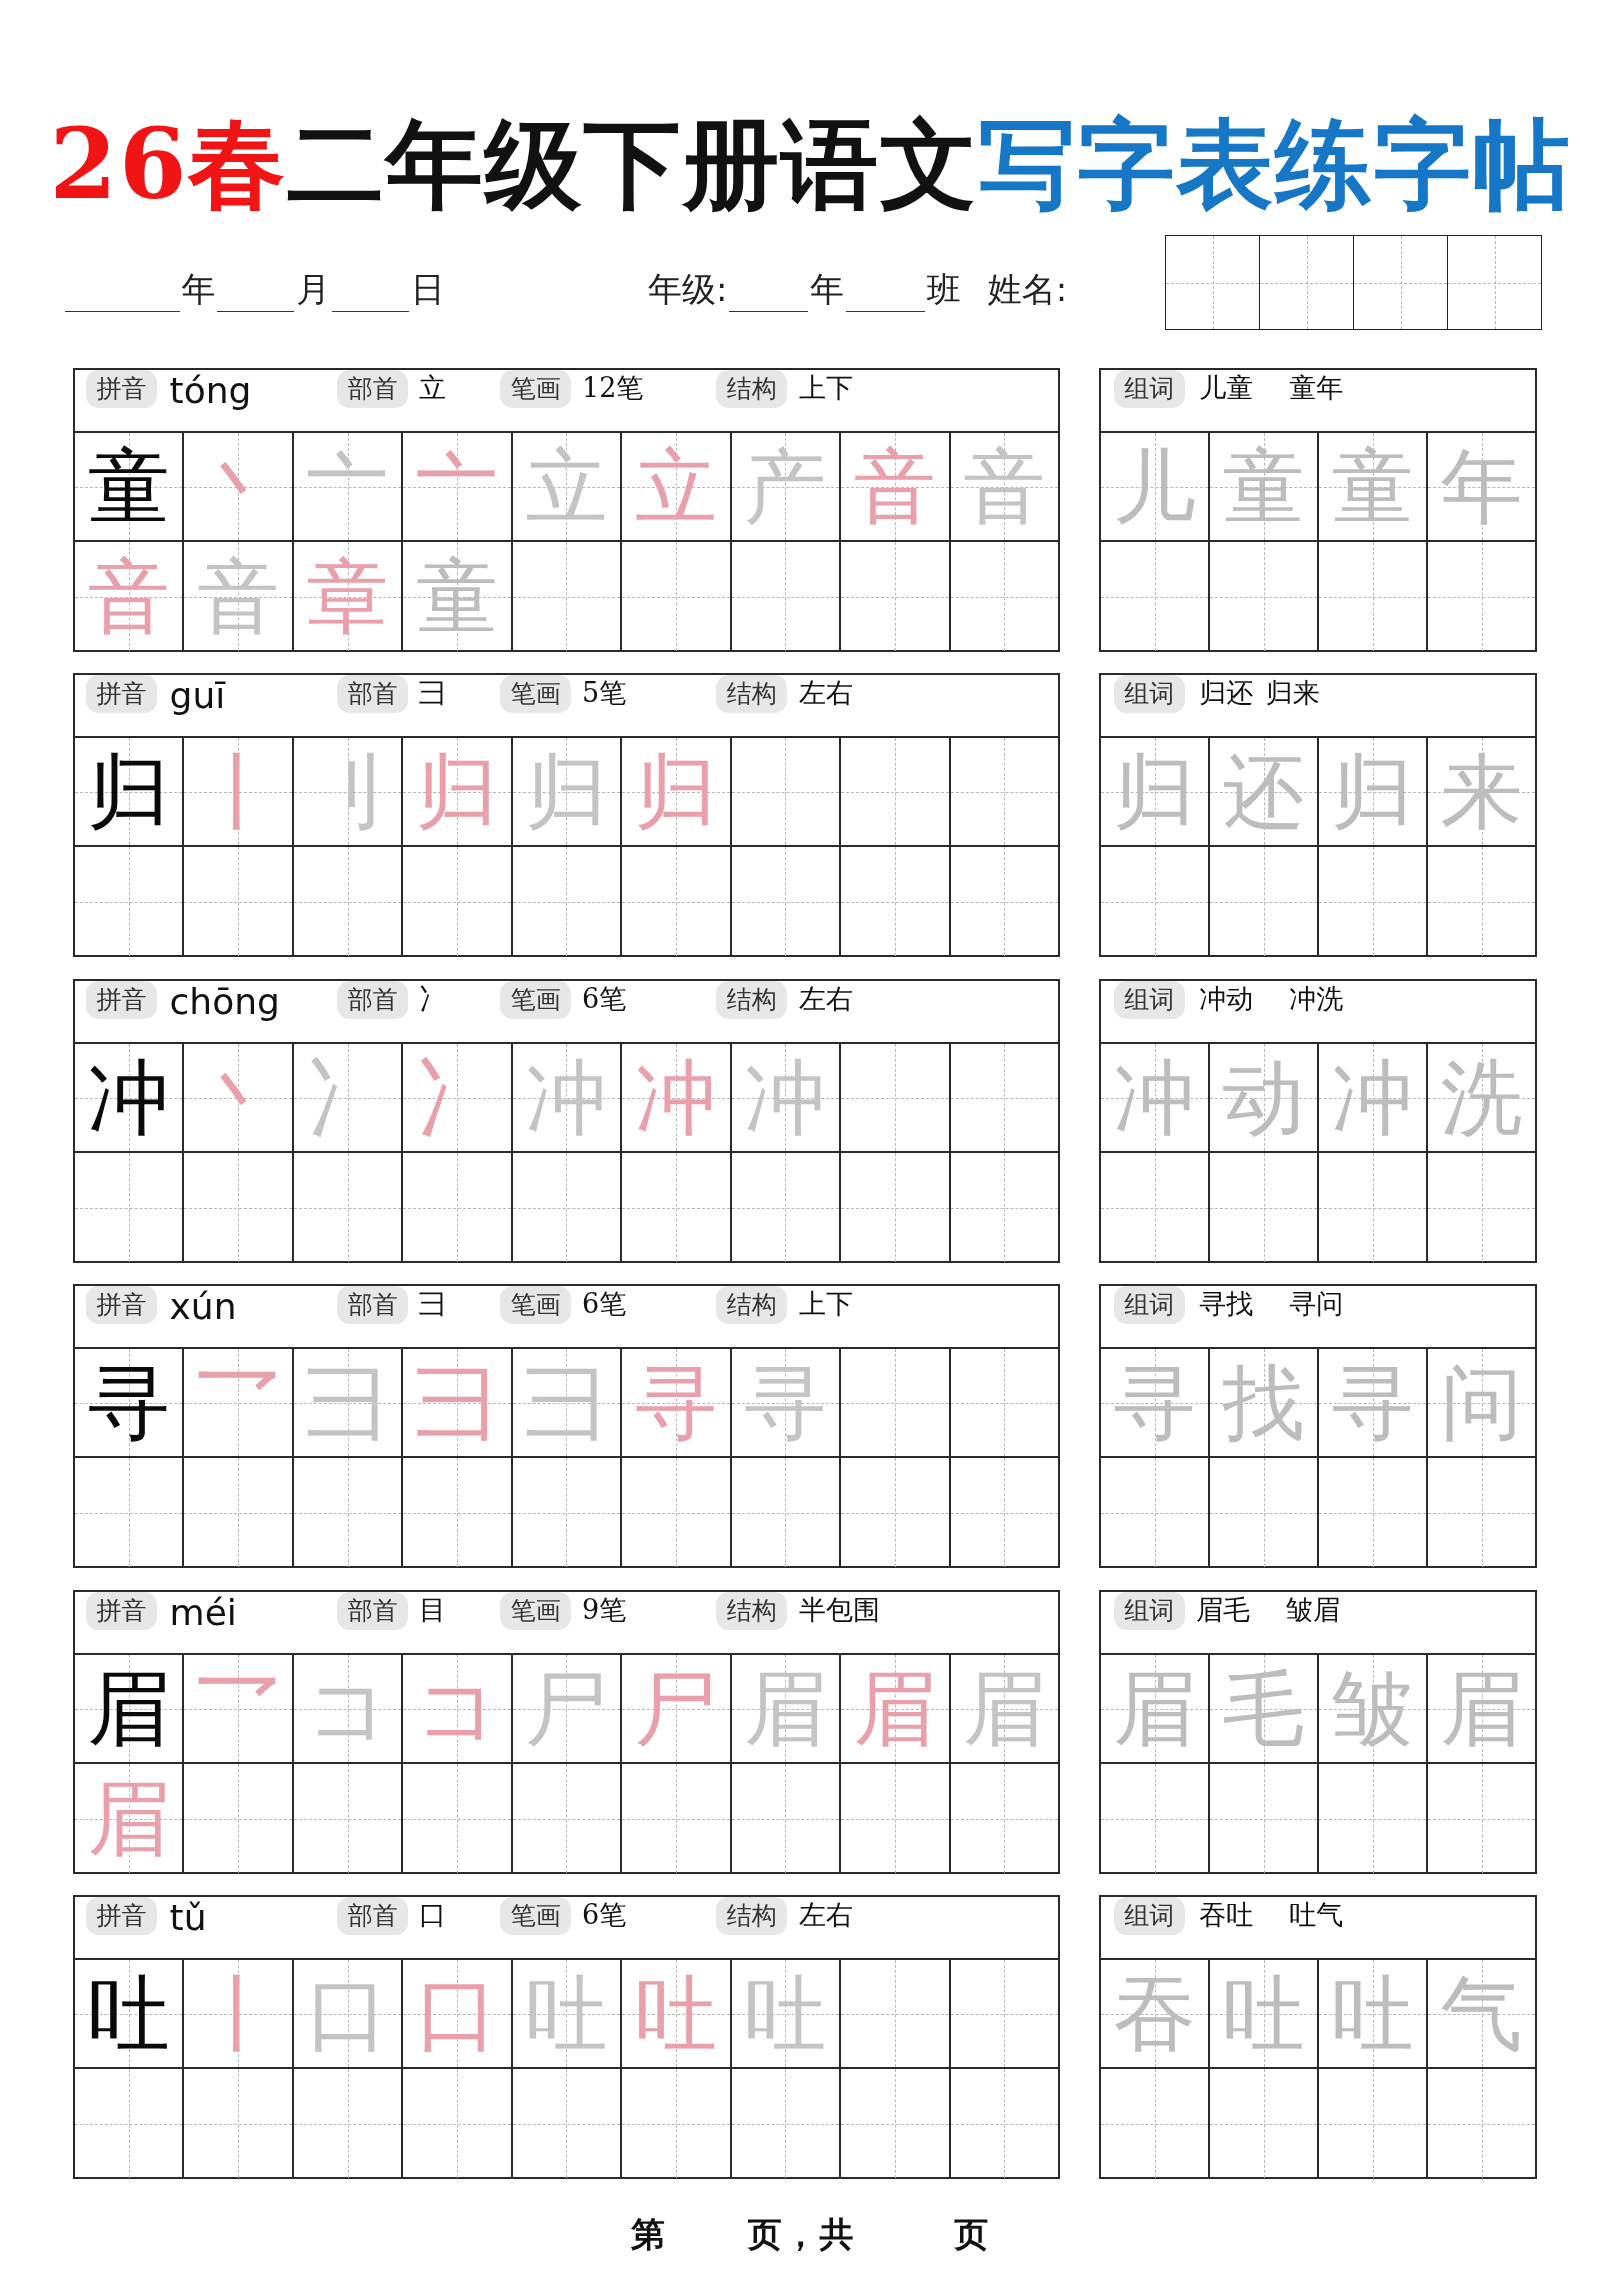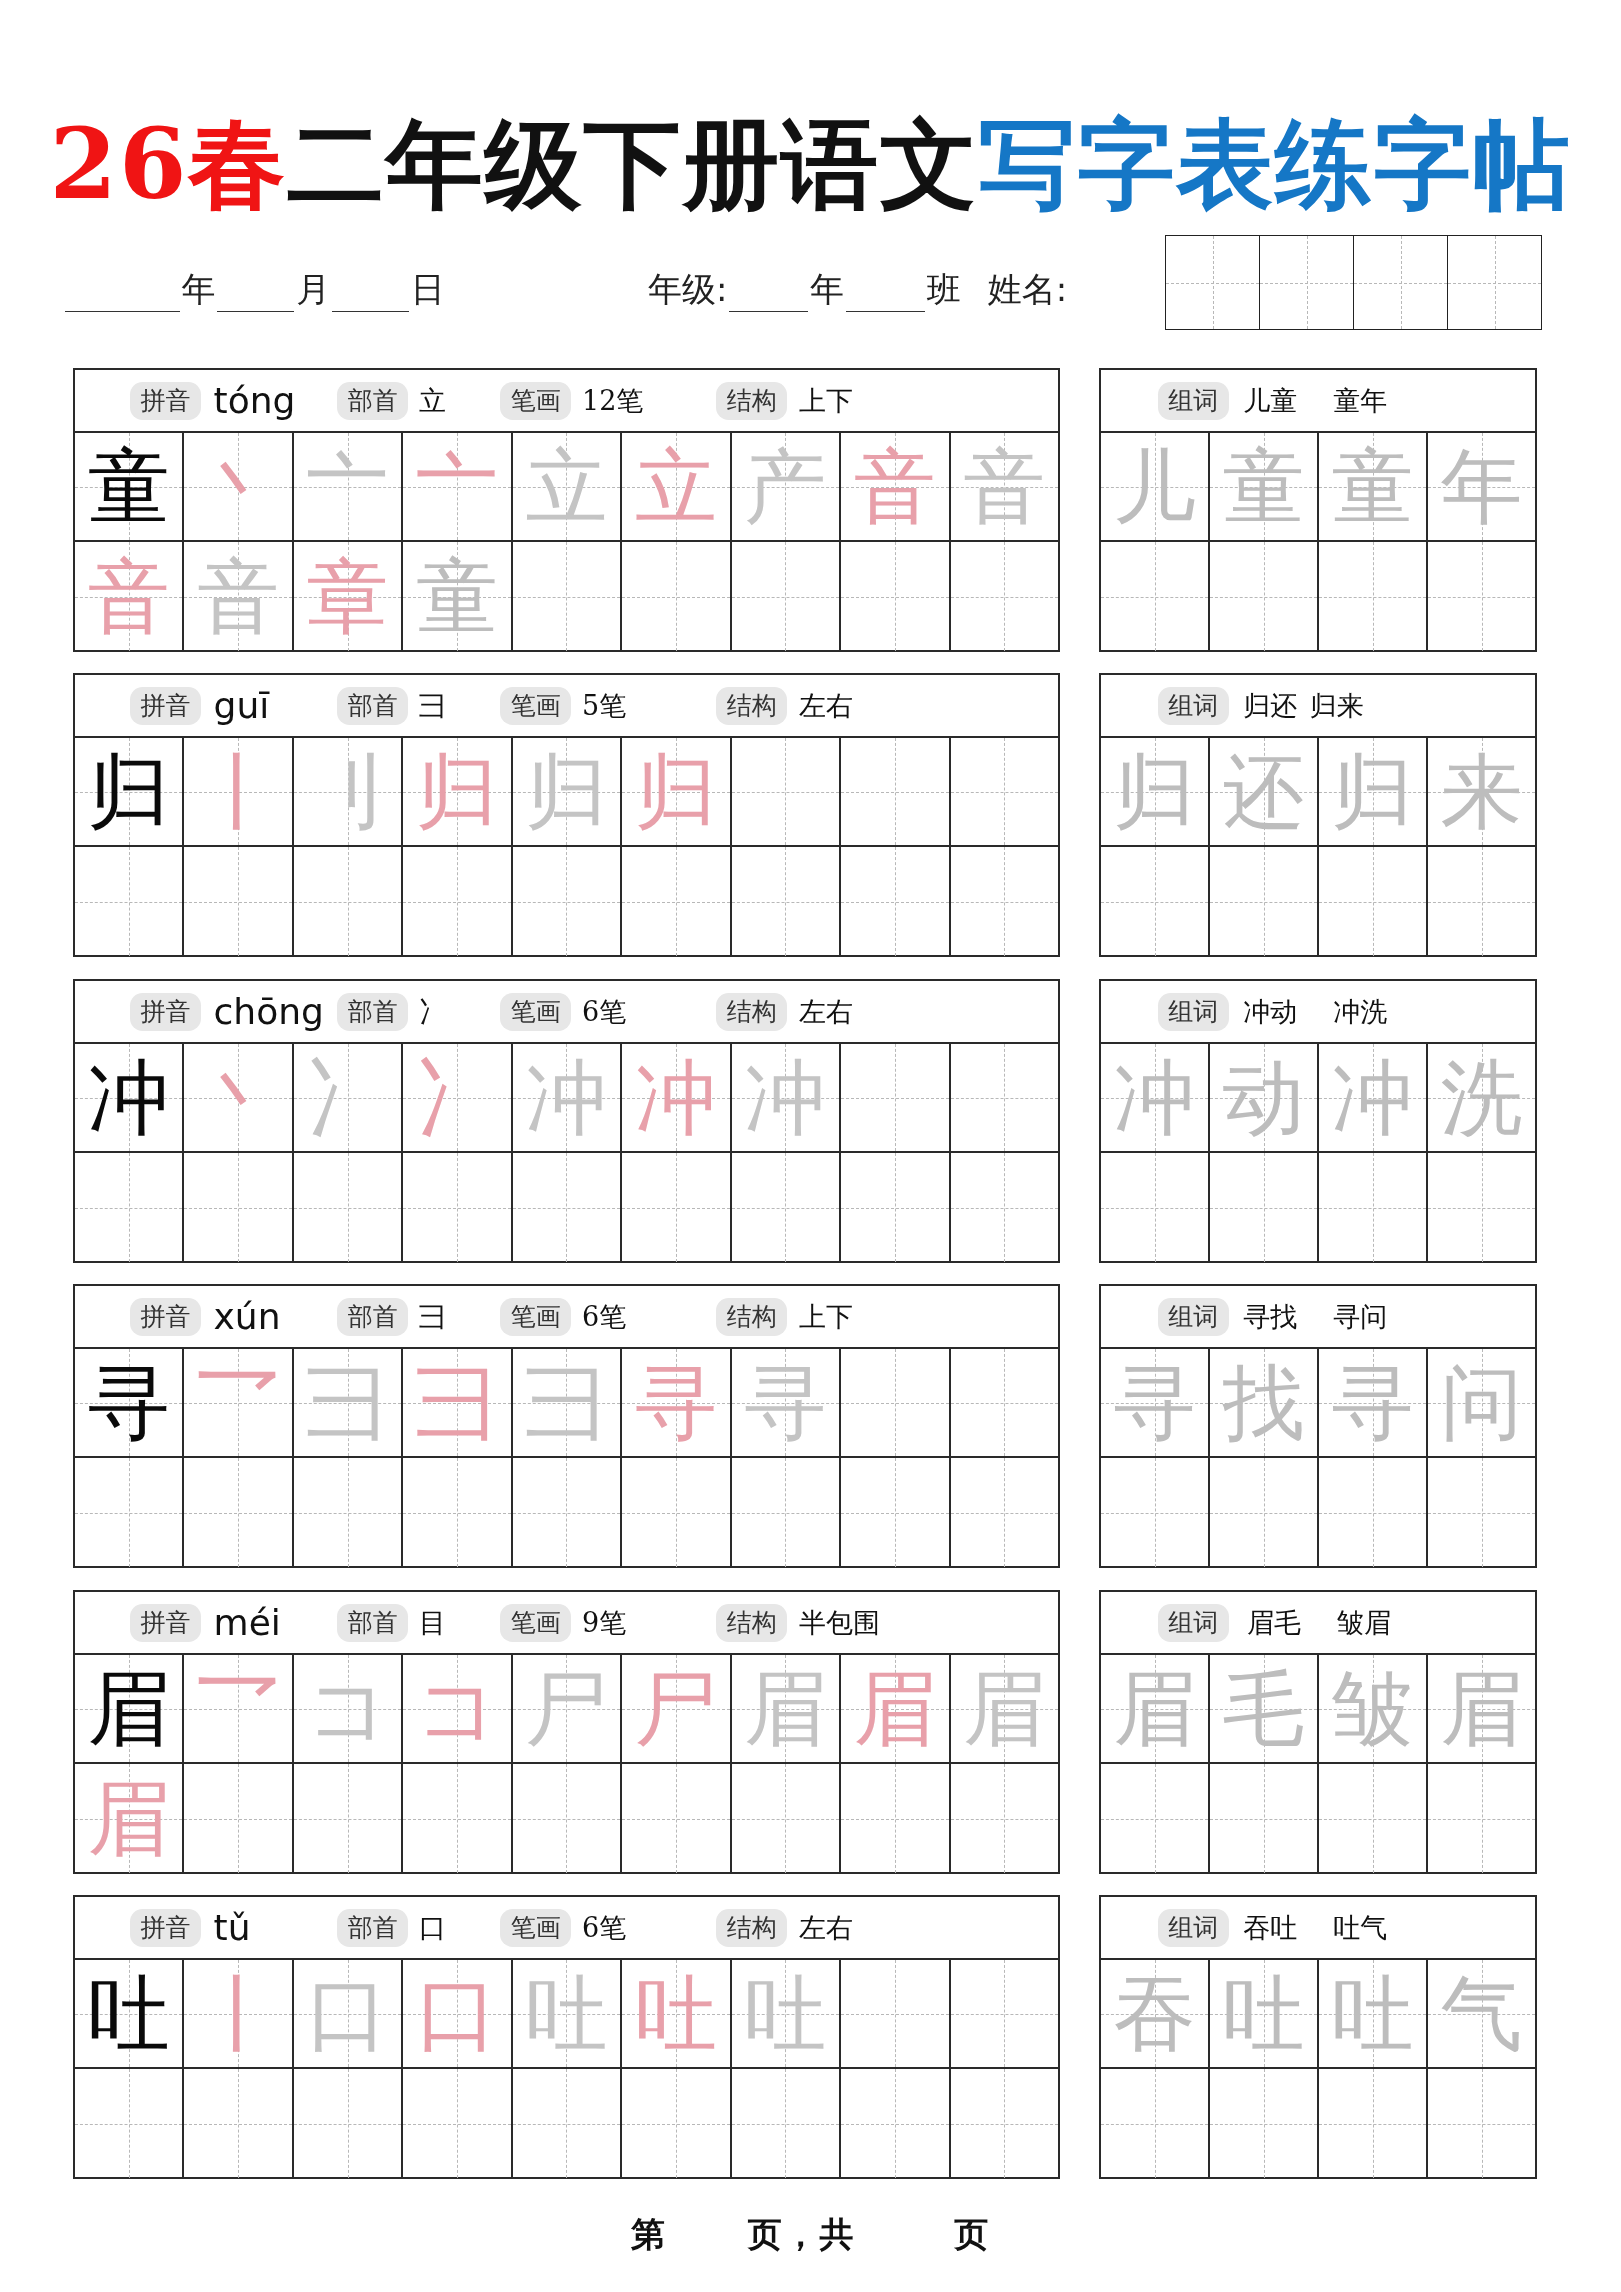--- a/index.html
+++ b/index.html
@@ -20,21 +20,21 @@
   .namebox { position:absolute; left:1165px; top:235px; width:377px; height:95px;
              border:1.8px solid #222; box-sizing:border-box; display:flex; }
   .namebox .nc { flex:1; position:relative; border-right:1.8px solid #222; }
   .namebox .nc:last-child { border-right:none; }
 
   .grid-v { position:absolute; top:0; bottom:0; left:50%; border-left:1.8px dashed #b8b8b8; }
   .grid-h { position:absolute; left:0; right:0; top:50%; border-top:1.8px dashed #b8b8b8; }
 
   .card { position:absolute; border:2.2px solid #2a2a2a; box-sizing:border-box; background:#fff; }
   .card .hdr { height:63px; border-bottom:2.2px solid #2a2a2a; position:relative;
-               display:flex; align-items:center; box-sizing:border-box;padding-left:44px; }
+               display:flex; box-sizing:border-box; }
   .pill { display:inline-block; background:#e7e7e7; border-radius:12.5px; height:38px; line-height:38px;
           padding:0 10.7px; font-size:25px; color:#333; font-family:"DejaVu Serif", serif; }
   .val { font-size:27px; color:#111; margin-left:12.5px; font-family:"DejaVu Serif", serif; }
   .pinyin { font-size:36px; color:#111; margin-left:12.5px; font-family:"DejaVu Sans", sans-serif; }
   .row { display:flex; height:109px; border-bottom:2.2px solid #2a2a2a; box-sizing:border-box; }
   .row:last-child { border-bottom:none; }
   .cell { flex:1; position:relative; border-right:2.2px solid #2a2a2a; box-sizing:border-box;
           display:flex; align-items:center; justify-content:center; overflow:hidden; }
   .cell:last-child { border-right:none; }
   .cell .ch { position:relative; z-index:2; font-size:82px; line-height:1;
@@ -752,21 +752,21 @@
         </div>
         <div class="cell">
           <div class="grid-v"></div>
           <div class="grid-h"></div>
         </div>
       </div>
     </div>
     <div class="card right" style="top: 1590px; height: 284px;">
       <div class="hdr">
         <span class="pill" style="margin-left: 12.5px;">组词</span>
-        <span class="val" style="margin-left: 18px;">眉毛</span>
+        <span class="val" style="margin-left: 11px;">眉毛</span>
         <span class="val" style="margin-left: 36px;">皱眉</span>
       </div>
       <div class="row">
         <div class="cell">
           <div class="grid-v"></div>
           <div class="grid-h"></div>
           <span class="ch trace">眉</span>
         </div>
         <div class="cell">
           <div class="grid-v"></div>

